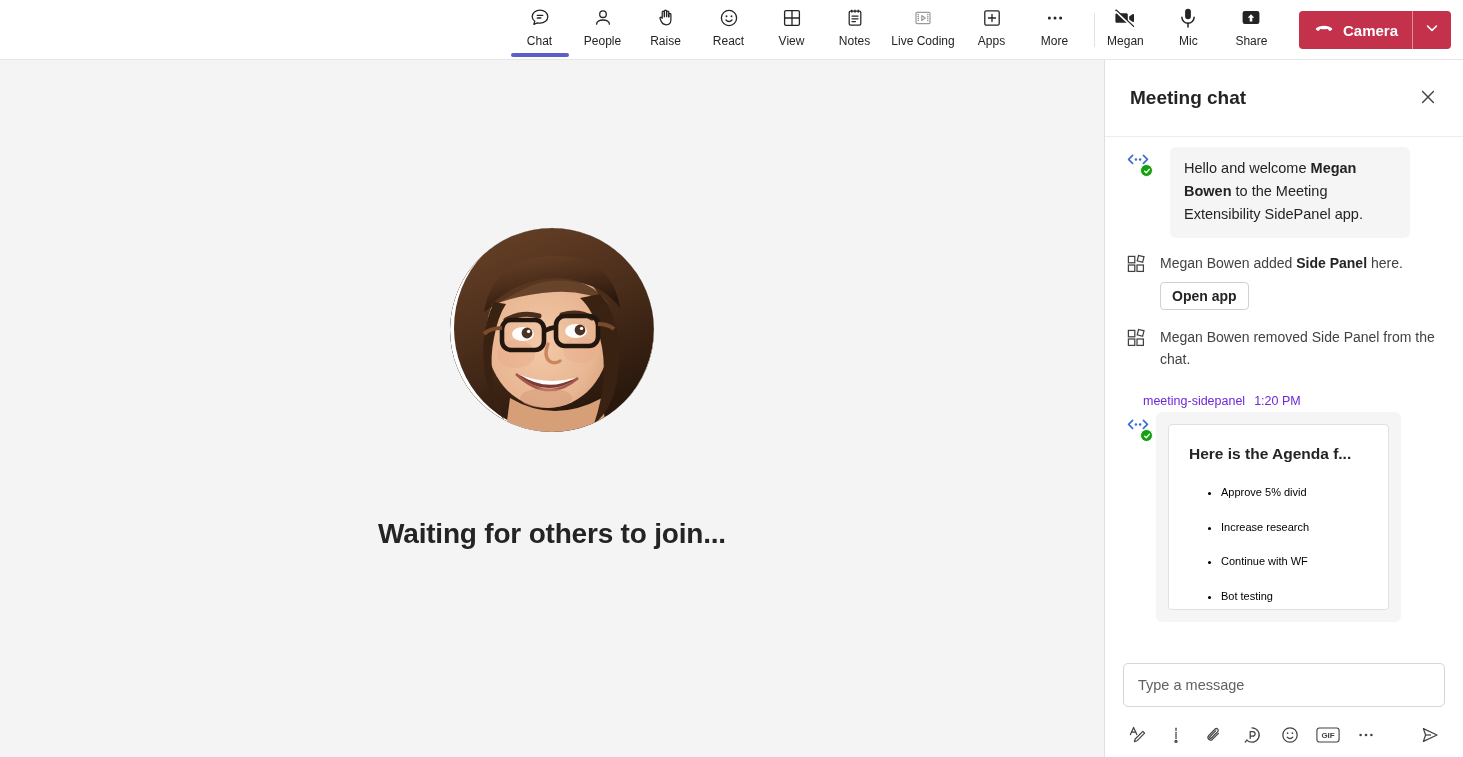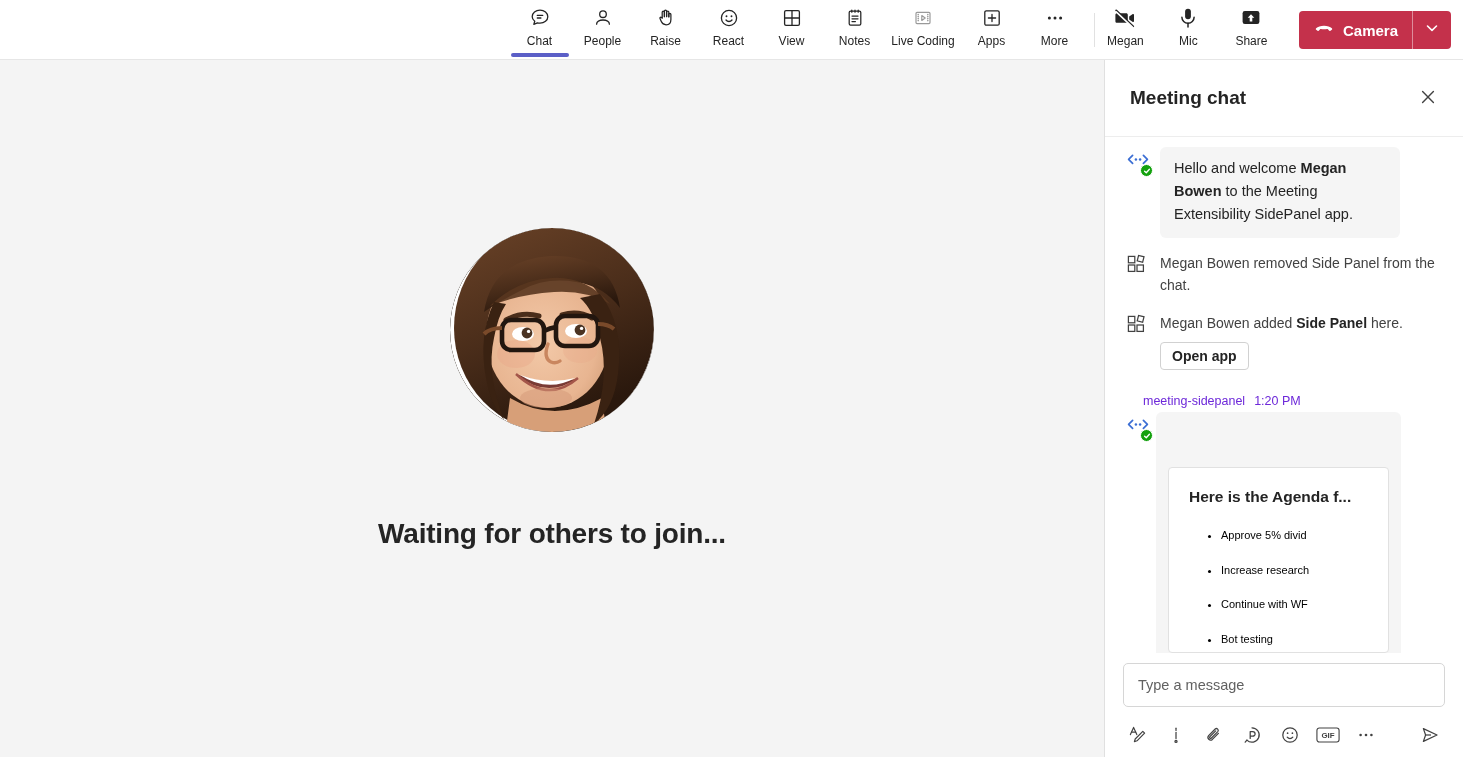--- a/index.html
+++ b/index.html
@@ -196,21 +196,21 @@
 
   .chat-scroll {
     flex: 1;
     overflow: hidden;
     padding: 10px 0 0 0;
     min-height: 0;
   }
 
   .msg-row {
     display: flex;
-    gap: 10px;
+    gap: 20px;
     padding: 0 16px 0 21px;
     margin-bottom: 14px;
     align-items: flex-start;
   }
 
   .bot-avatar {
     width: 24px; height: 24px; min-width: 24px;
     position: relative; margin-top: 3px;
   }
   .bot-badge {
@@ -281,21 +281,20 @@
     width: 245px;
     min-width: 245px;
   }
   .agenda-card {
     background: #ffffff;
     border: 1px solid #e1e1e1;
     border-radius: 4px;
     padding: 20px 8px 20px 0;
     overflow: hidden;
     height: 186px;
-    margin-top: 43px;
   }
   .agenda-title {
     font-size: 15.5px;
     font-weight: 700;
     color: #242424;
     padding: 0 20px;
     white-space: nowrap;
     overflow: hidden;
   }
   .agenda-list {
@@ -629,39 +628,39 @@
 
         <div class="sys-row">
           <span class="sys-icon">
             <svg width="20" height="20" viewBox="0 0 20 20" fill="none" stroke="#424242" stroke-width="1.25">
               <rect x="2.4" y="2.4" width="6.4" height="6.4"></rect>
               <rect x="2.4" y="11" width="6.4" height="6.4"></rect>
               <rect x="11" y="11" width="6.4" height="6.4"></rect>
               <rect x="11.8" y="2" width="5.6" height="5.6" transform="rotate(14 14.6 4.8)"></rect>
             </svg>
           </span>
-          <div class="sys-text">
-            <span>Megan Bowen removed Side Panel from the chat.</span>
+          <div>
+            <div class="sys-text">
+              <span>Megan Bowen added </span><b>Side Panel</b><span> here.</span>
+            </div>
+            <button class="open-app-btn">Open app</button>
           </div>
         </div>
 
         <div class="sys-row">
           <span class="sys-icon">
             <svg width="20" height="20" viewBox="0 0 20 20" fill="none" stroke="#424242" stroke-width="1.25">
               <rect x="2.4" y="2.4" width="6.4" height="6.4"></rect>
               <rect x="2.4" y="11" width="6.4" height="6.4"></rect>
               <rect x="11" y="11" width="6.4" height="6.4"></rect>
               <rect x="11.8" y="2" width="5.6" height="5.6" transform="rotate(14 14.6 4.8)"></rect>
             </svg>
           </span>
-          <div>
-            <div class="sys-text">
-              <span>Megan Bowen added </span><b>Side Panel</b><span> here.</span>
-            </div>
-            <button class="open-app-btn">Open app</button>
+          <div class="sys-text">
+            <span>Megan Bowen removed Side Panel from the chat.</span>
           </div>
         </div>
 
         <div class="meta-row">
           <span>meeting-sidepanel</span>
           <span>1:20 PM</span>
         </div>
 
         <div class="card-row">
           <div class="bot-avatar">

